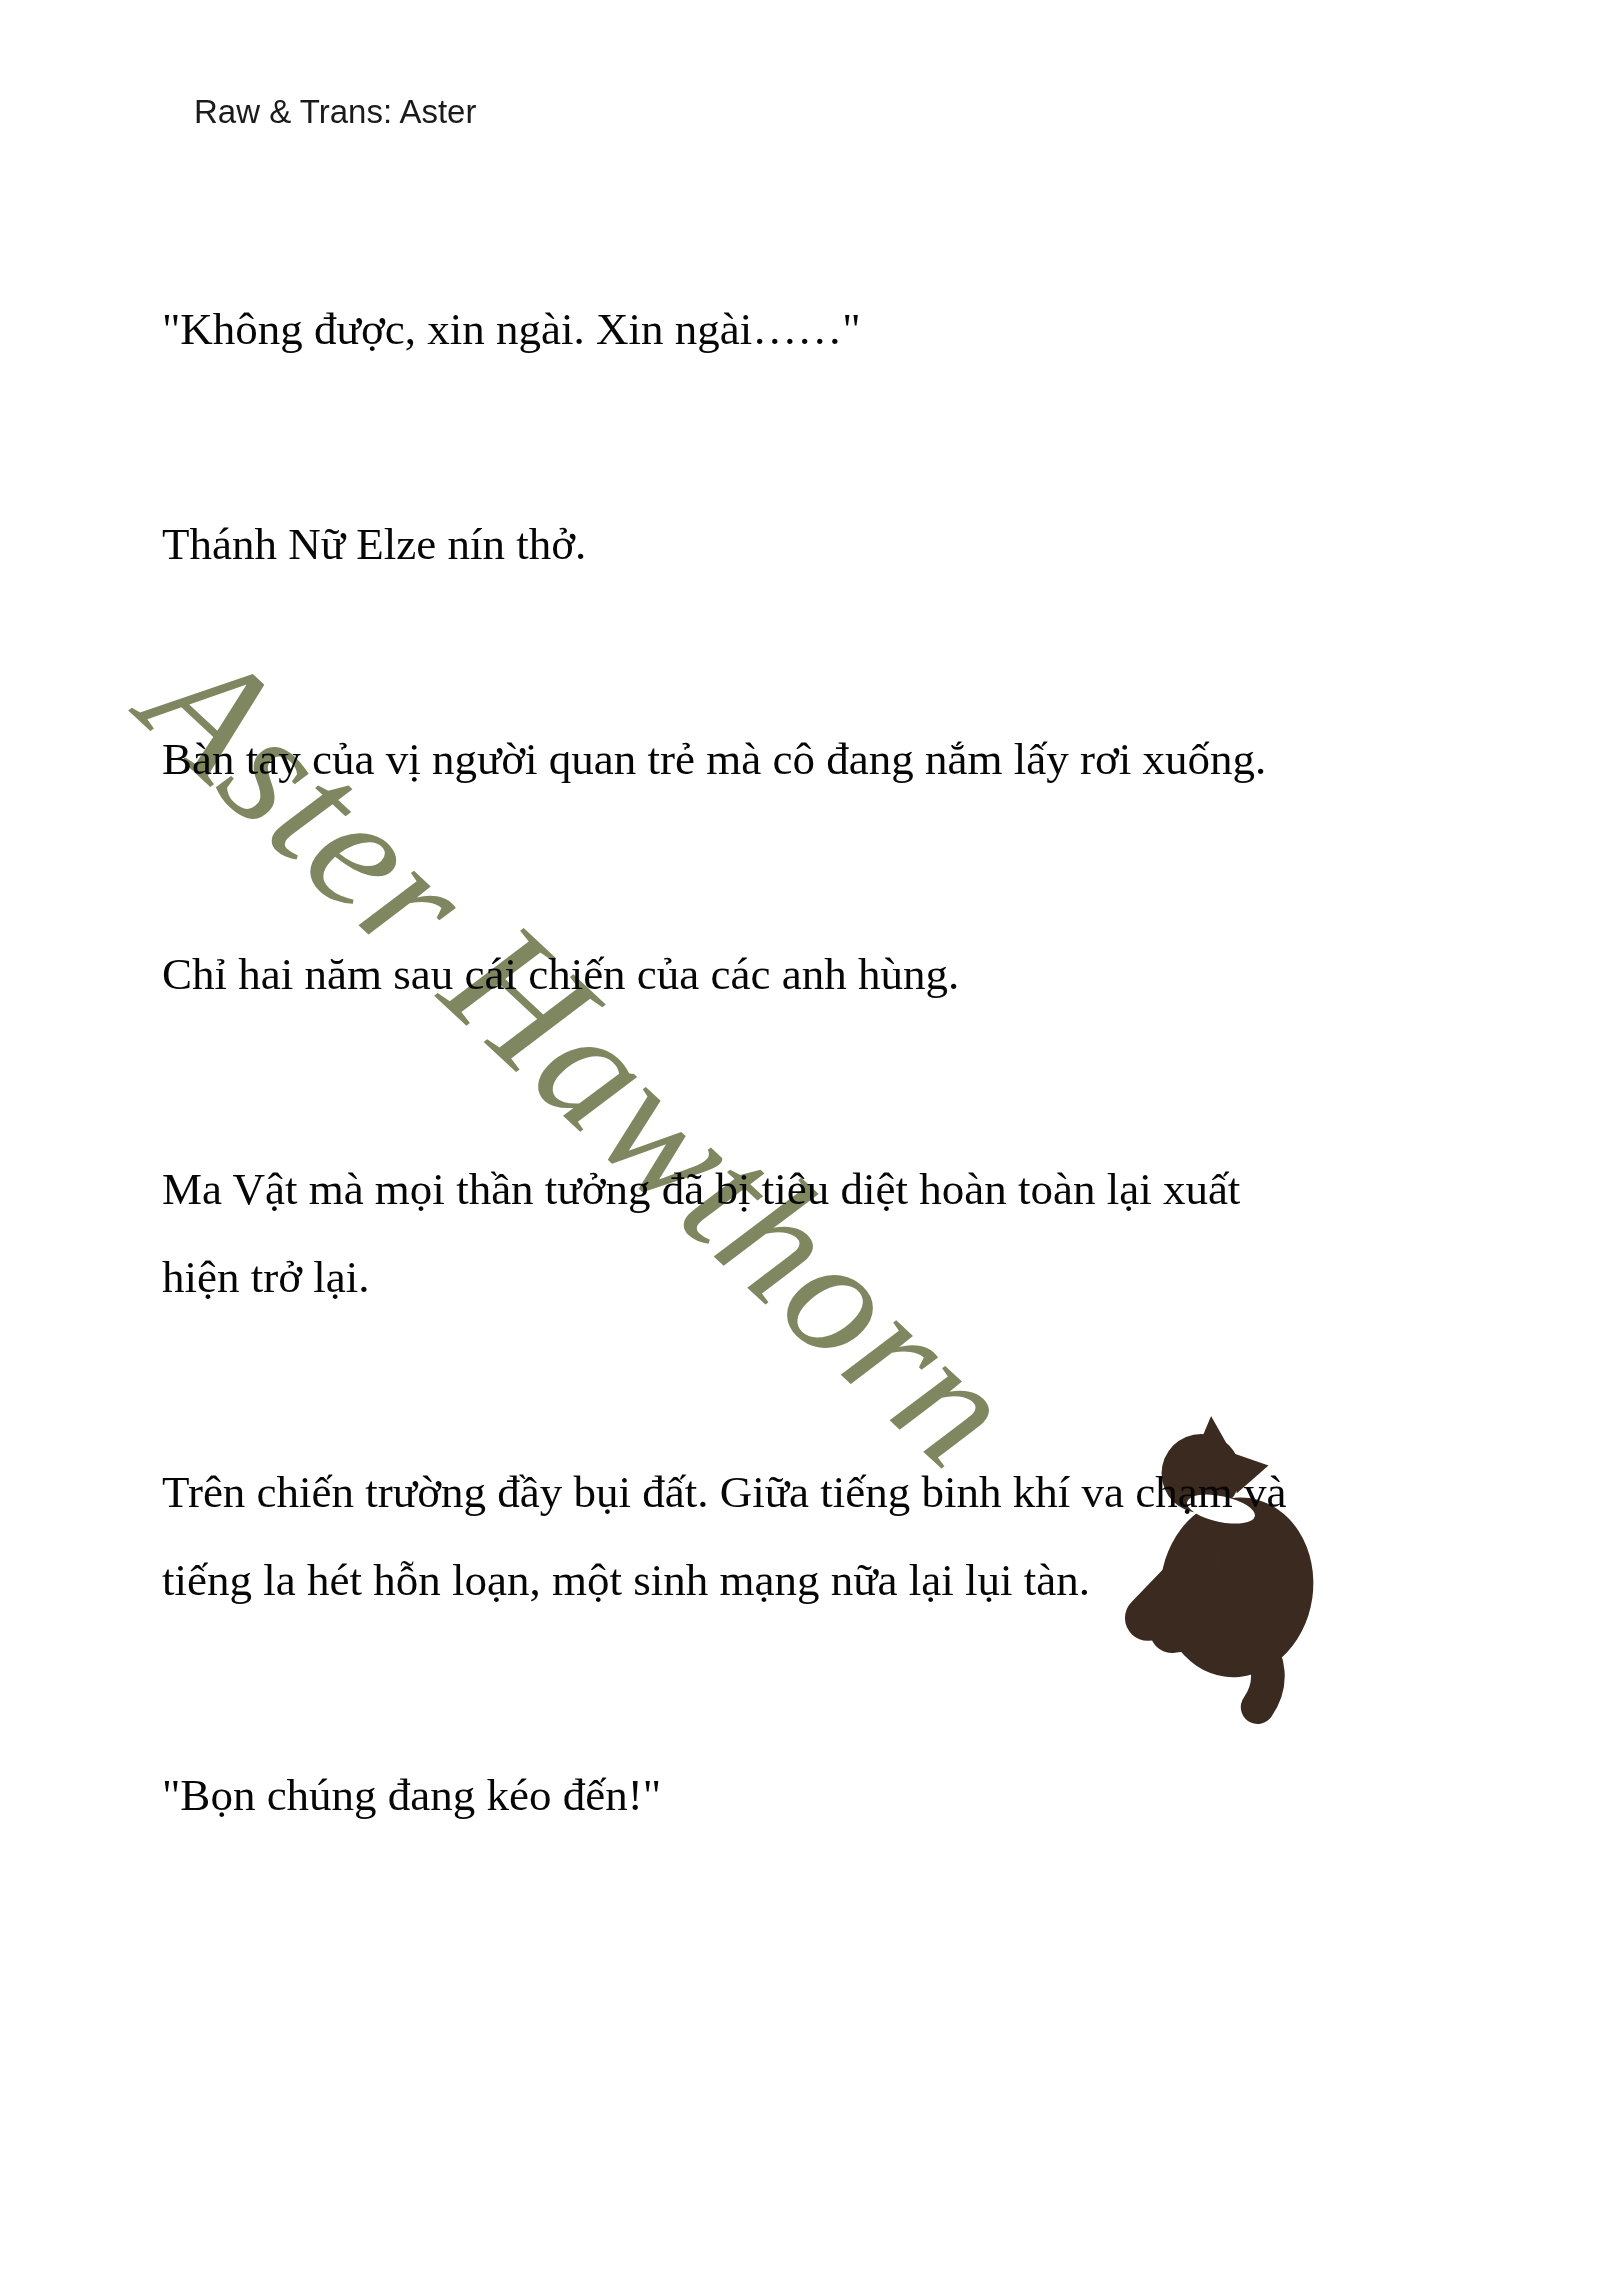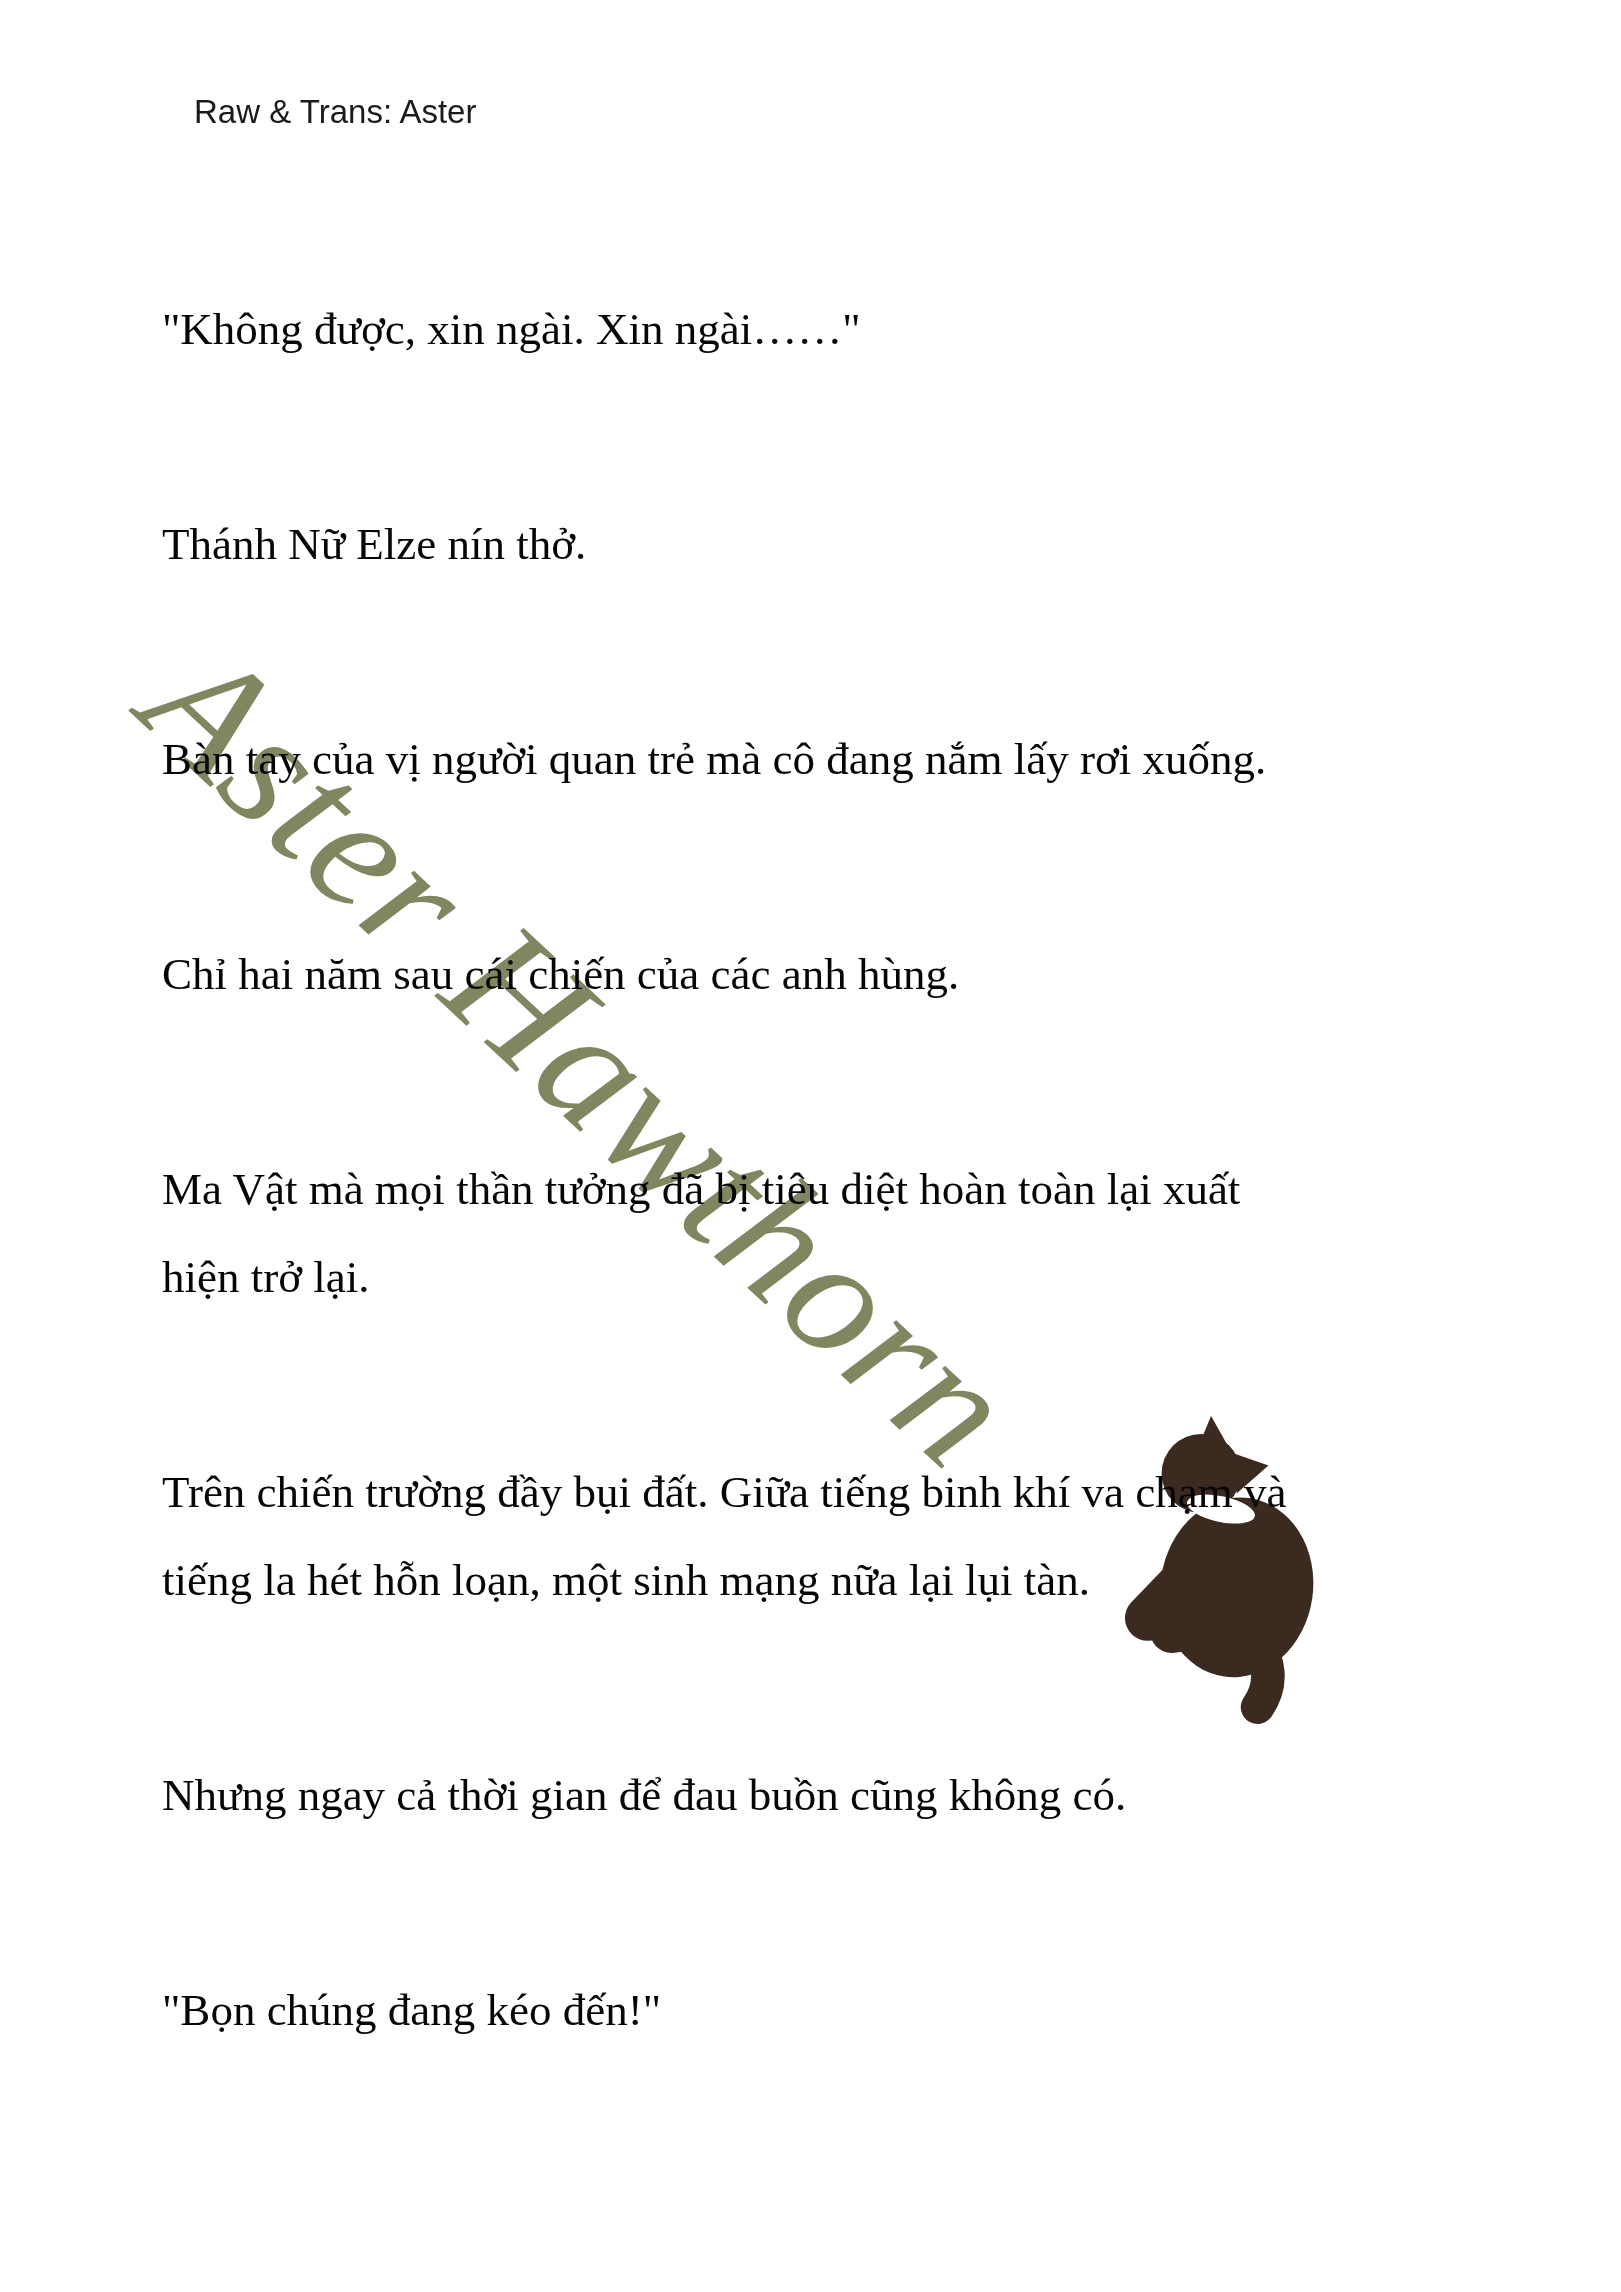--- a/index.html
+++ b/index.html
@@ -84,18 +84,17 @@
 
   <div class="body-text">
     <p>"Không được, xin ngài. Xin ngài……"</p>
     <p>Thánh Nữ Elze nín thở.</p>
     <p>Bàn tay của vị người quan trẻ mà cô đang nắm lấy rơi xuống.</p>
     <p>Chỉ hai năm sau cái chiến của các anh hùng.</p>
     <p>Ma Vật mà mọi thần tưởng đã bị tiêu diệt hoàn toàn lại xuất
 hiện trở lại.</p>
     <p>Trên chiến trường đầy bụi đất. Giữa tiếng binh khí va chạm và
 tiếng la hét hỗn loạn, một sinh mạng nữa lại lụi tàn.</p>
-    <p>Nhưng ngay cả thời gian để đau buồn cũng không có.</p>
     <p>"Bọn chúng đang kéo đến!"</p>
   </div>
 
 </div>
 
 
 </body></html>

